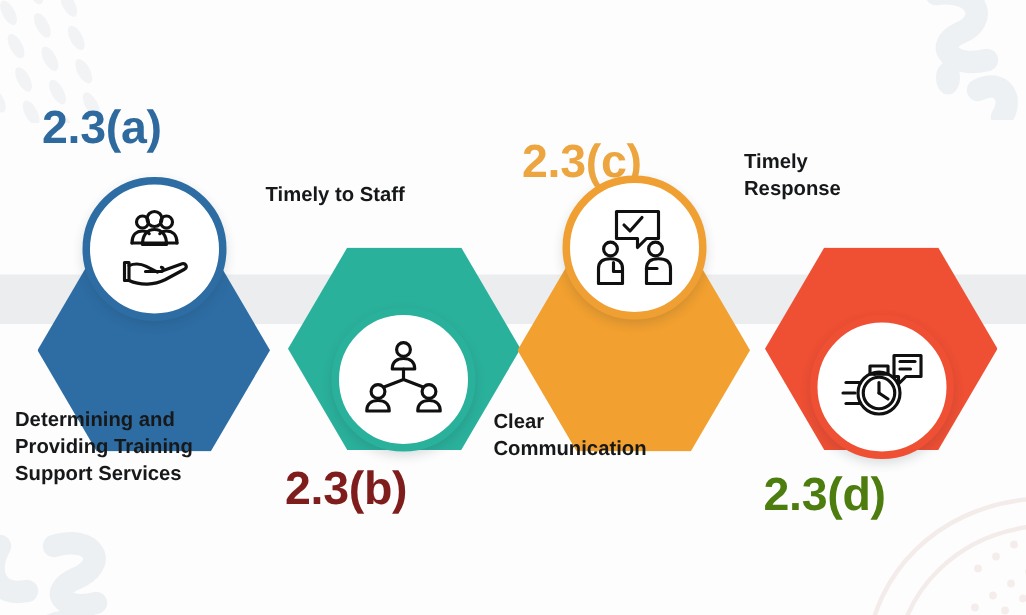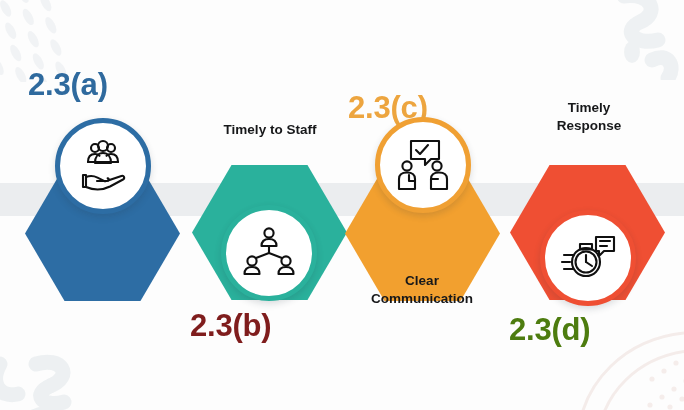--- a/index.html
+++ b/index.html
@@ -107,21 +107,21 @@
     width: 160px;
   }
 
   
   .caption {
     position: absolute;
     font-size: 13.5px;
     font-weight: bold;
     color: #17181a;
     line-height: 1.32;
-    text-align: center;
+    text-align: left;
     width: 186px;
     white-space: pre-line;
   }
 </style>
 </head>
 <body>
 
 <div id="stage">
 
   <svg class="deco" id="deco-ovals-tl" viewBox="0 0 130 100">
@@ -207,20 +207,23 @@
         <path d="M44 25 C44 19.5 41 17 37 17 C35 17 33.5 17.7 32.5 18.8"></path>
         <path d="M21 26 C21 19.5 24.3 16 29 16 C33.7 16 37 19.5 37 26 Z"></path>
         <path d="M14 25 H44"></path>
         <path d="M9 38 L12 38 L12 50 L9 50 Z"></path>
         <path d="M12 40 C16 38.5 20 38.8 23.5 40.6 L31 44.4"></path>
         <path d="M23 44 H33 C35 44 35.6 41.6 33.6 41.2"></path>
         <path d="M12 50 C20 53.5 29 53 36 49.5 L49 42.5 C51.2 41.2 50 38 47.4 38.9 L34 43.6"></path>
       </g>
     </svg>
   </div>
+  <div class="caption" style="left:10px; top:271px;">Determining and
+Providing Training
+Support Services</div>
 
   <div class="hex-wrap" style="left:192px;">
     <div class="hex down" style="background:#2ab19c;"></div>
   </div>
   <div class="caption" style="left:177px; top:121px;">Timely to Staff</div>
   <div class="circle" style="left:221px; top:205px; border:5px solid #2ab19c;">
     <svg width="56" height="56" viewBox="0 0 56 56">
       <g fill="none" stroke="#101010" stroke-width="2.1" stroke-linecap="round" stroke-linejoin="round">
         <circle cx="28" cy="8" r="4.6"></circle>
         <path d="M20.5 21 C20.5 16 23.8 14 28 14 C32.2 14 35.5 16 35.5 21 Z"></path>

